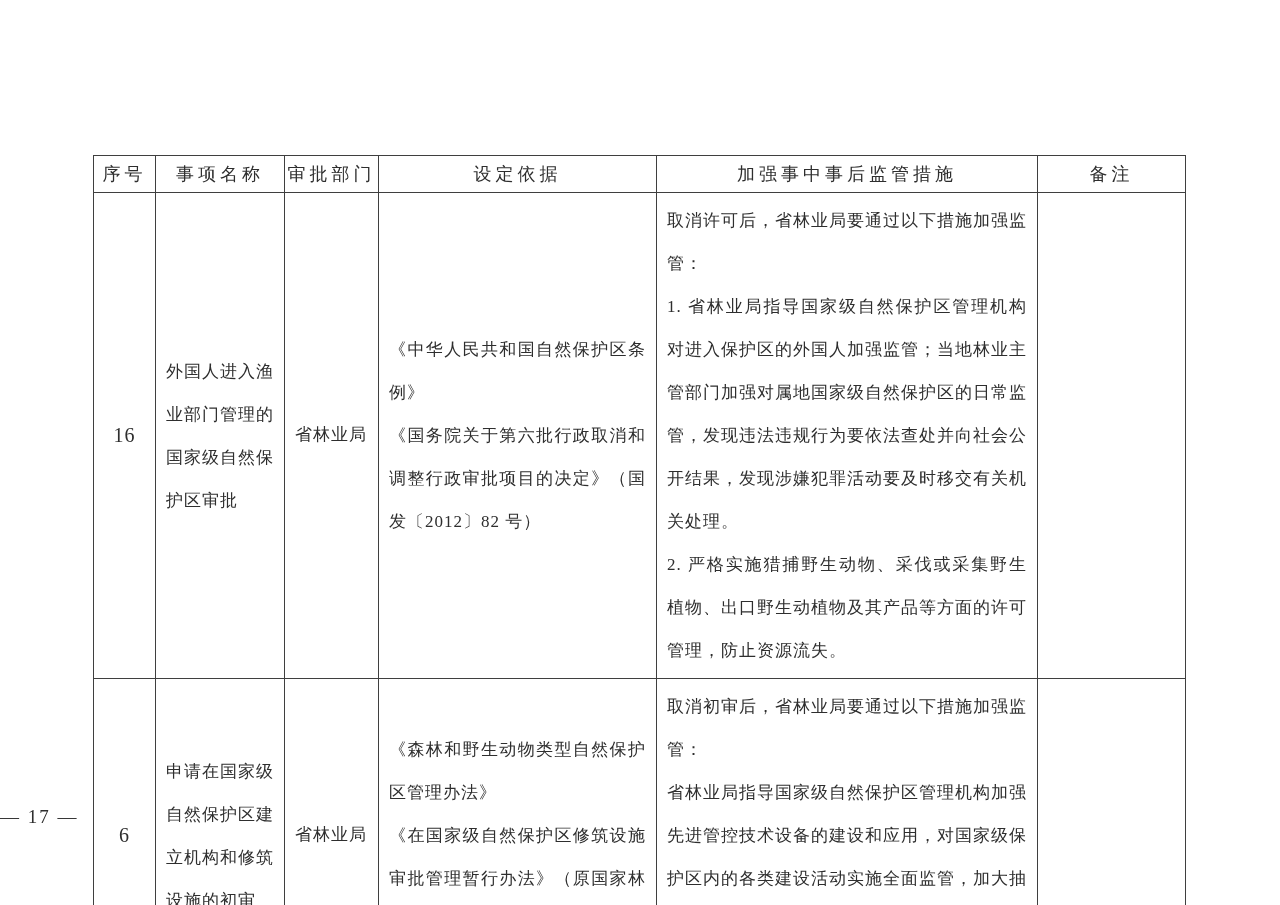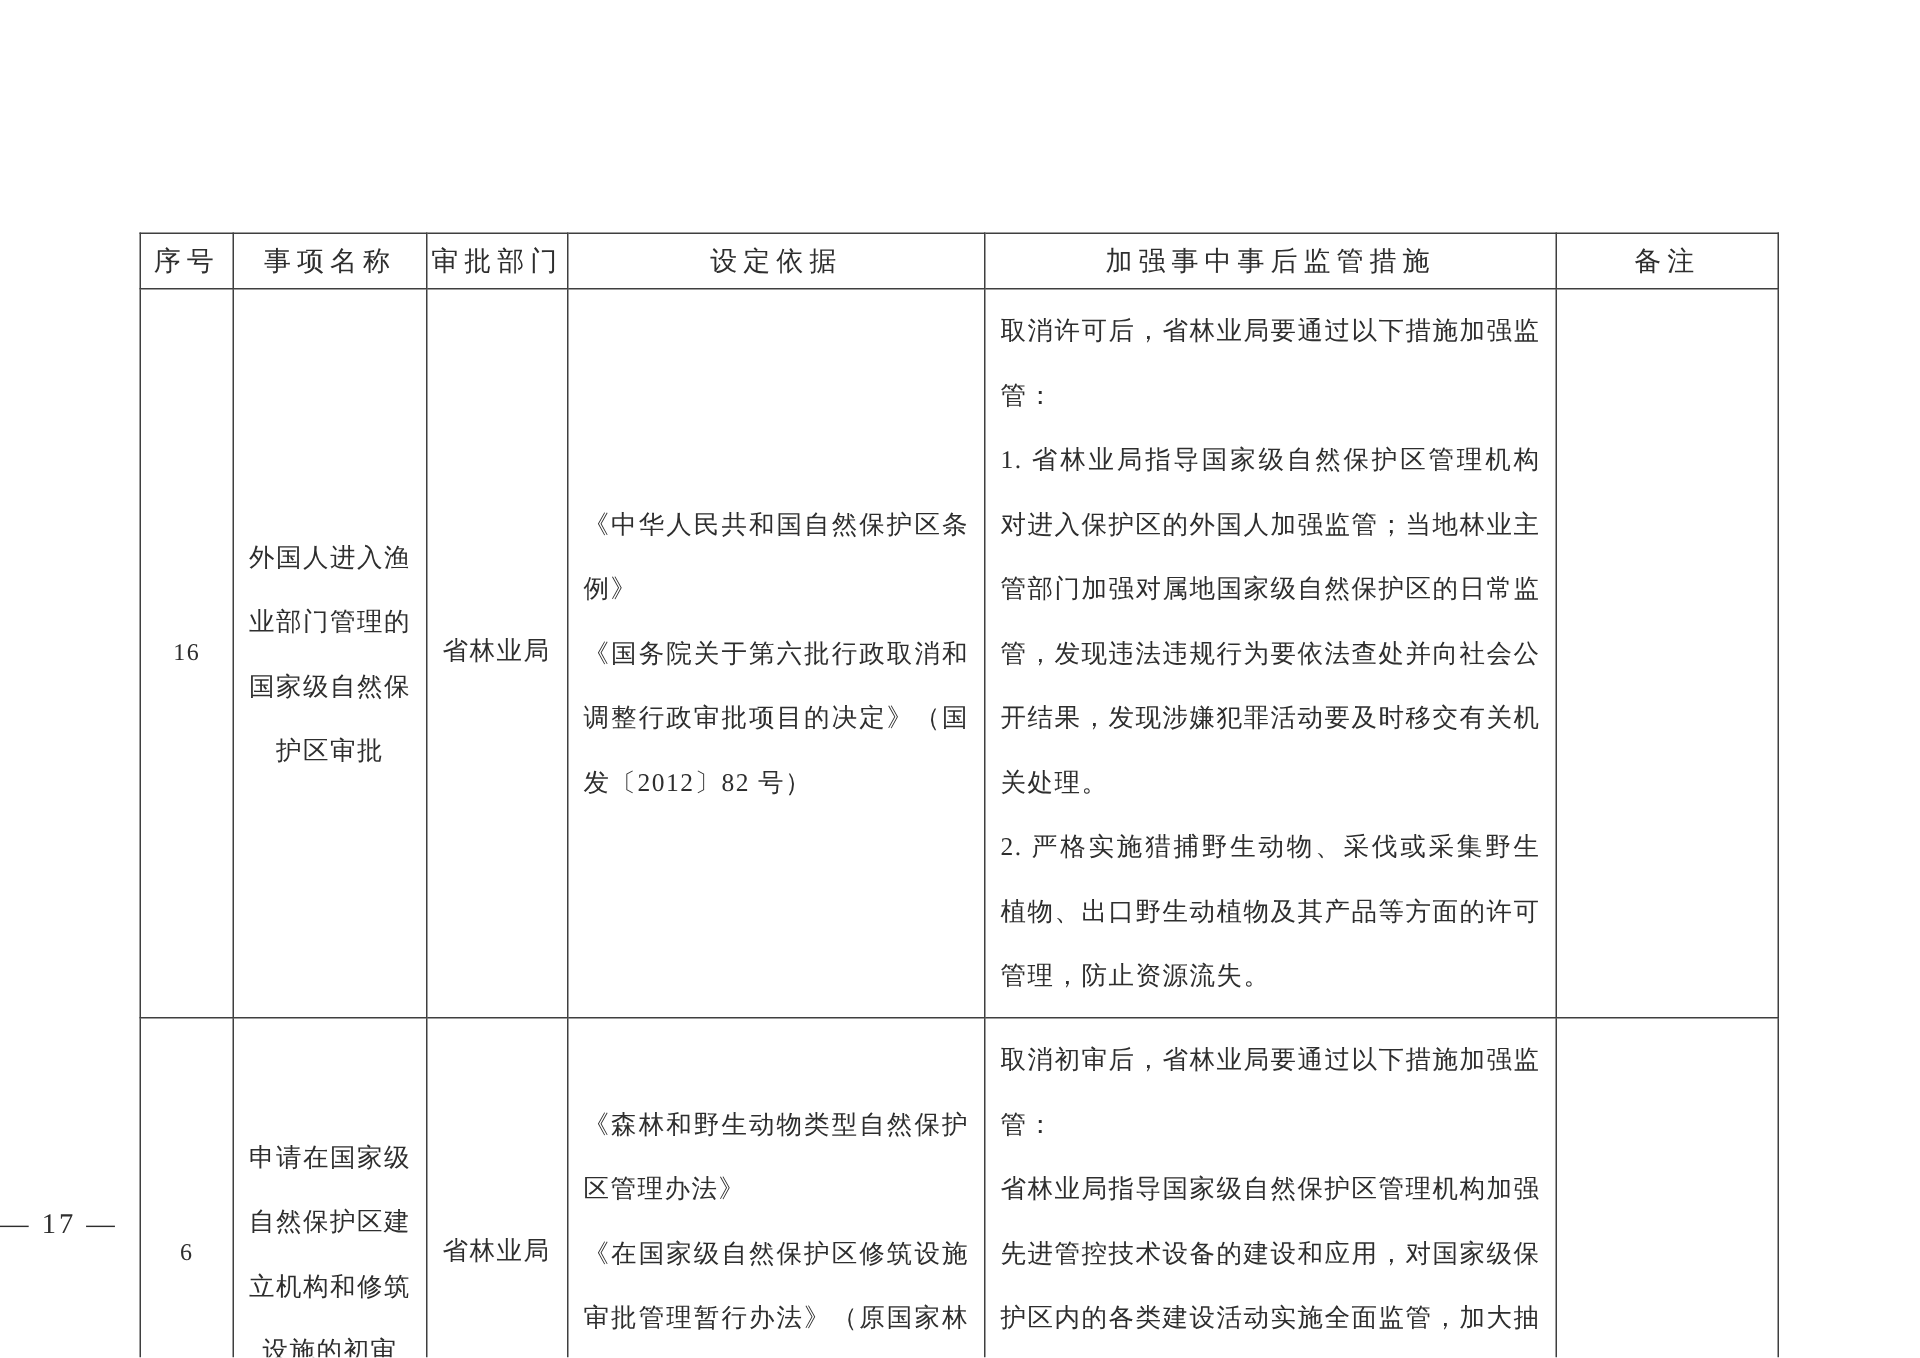--- a/index.html
+++ b/index.html
@@ -44,26 +44,26 @@
     vertical-align: middle;
     line-height: 43px;
     letter-spacing: 1px;
     padding: 6px 10px;
   }
   tr.row-a { height: 349px; }
   tr.row-b { height: 295px; }
   td.cell-no {
     text-align: center;
     letter-spacing: 0;
-    font-size: 16px;
+    font-size: 20px;
   }
   td.cell-name {
     padding: 6px 8px;
     letter-spacing: 1.5px;
-    text-align: center;
+    text-align: left;
   }
   td.cell-dept {
     letter-spacing: 5px;
     padding: 0;
     font-family: Liberation Mono, monospace;
   }
   td.cell-basis p, td.cell-measures p {
     margin: 0;
     text-align: justify;
   }

